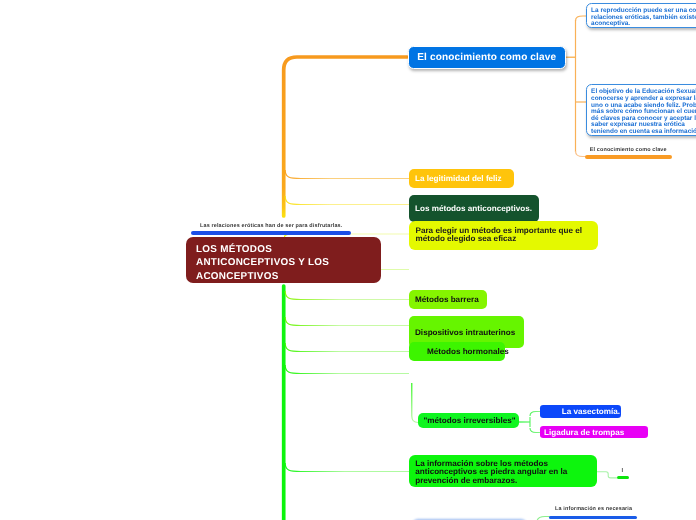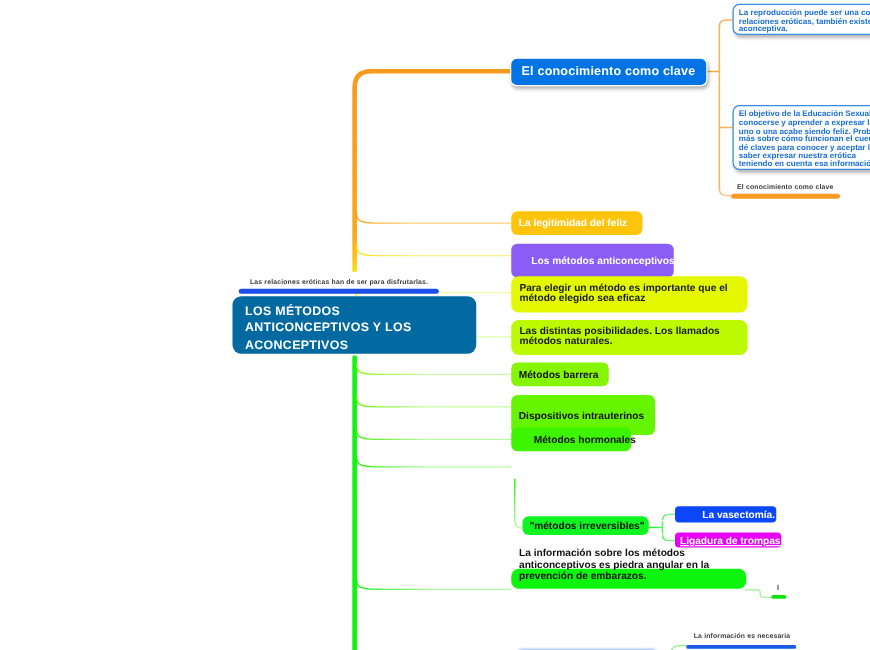--- a/index.html
+++ b/index.html
@@ -6,62 +6,62 @@
   html,body{margin:0;padding:0;background:#fff;}
   body{width:696px;height:520px;position:relative;overflow:hidden;
        font-family:"Liberation Sans",sans-serif;-webkit-font-smoothing:antialiased;text-rendering:geometricPrecision;}
   #stage{position:absolute;left:0;top:0;width:696px;height:520px;overflow:hidden;transform:translateZ(0);filter:blur(0.32px);}
   svg#links{position:absolute;left:0;top:0;width:696px;height:520px;}
   .node{position:absolute;box-sizing:border-box;}
 
   
   #central{
     left:186px;top:237px;width:195px;height:46px;
-    background:#0369a1;border-radius:7px;
+    background:#7f1d1d;border-radius:7px;
     color:#fff;font-weight:bold;font-size:9.9px;line-height:13.3px;
     letter-spacing:.3px;
     padding:6px 10px 0 10px;
   }
   #central-bar{left:190.5px;top:231.2px;width:160.3px;height:3.4px;background:#1B4FE8;border-radius:2px;}
   #central-caption{left:200px;top:223px;font-size:5.45px;color:#3a3a3a;white-space:nowrap;font-weight:600;letter-spacing:.15px;}
 
   #n-clave{left:408px;top:45.5px;width:157.5px;height:23px;background:#0074E4;border:1.5px solid #fff;
            border-radius:5.5px;color:#fff;font-size:10.05px;display:flex;align-items:center;justify-content:center;
            font-weight:bold;box-shadow:1px 2px 3px rgba(0,0,0,.3);letter-spacing:.15px;}
 
   
   .pillnode{position:absolute;box-sizing:border-box;border-radius:6px;
     font-weight:bold;display:flex;align-items:center;}
   .pillnode > span{display:block;width:100%;}
   .nowrap > span{white-space:nowrap;}
 
   #n-legit{left:409px;top:169px;width:105px;height:19px;background:#FFC40B;color:#fff;
     font-size:8.15px;padding-left:6px;border-radius:5px;}
-  #n-metanti{left:409px;top:195px;width:130px;height:27px;background:#8b5cf6;color:#fff;
-    font-size:8.15px;padding-left:16px;border-radius:5px;}
+  #n-metanti{left:409px;top:195px;width:130px;height:27px;background:#14532d;color:#fff;
+    font-size:8.15px;padding-left:6px;border-radius:5px;}
   #n-elegir{left:409px;top:221px;width:188.7px;height:28.5px;background:#E4F900;color:#1b1b1b;
     font-size:8.15px;line-height:8.7px;padding:5.2px 6.5px;border-radius:6px;align-items:center;}
   #n-distintas{left:409px;top:255.5px;width:188.7px;height:28.5px;background:#BCFA00;color:#1b1b1b;
     font-size:8.15px;line-height:8.7px;padding:5.2px 6.5px;border-radius:6px;align-items:flex-start;}
   #n-barrera{left:409px;top:290px;width:78px;height:19px;background:#85F500;color:#111;
     font-size:8.15px;padding-left:6px;border-radius:5px;}
   #n-diu{left:409px;top:316px;width:115px;height:32px;background:#66F500;color:#111;
     font-size:8.15px;padding-left:6px;border-radius:5px;}
   #n-hormonal{left:409px;top:342px;width:96px;height:19px;background:#3DF500;color:#111;
     font-size:8.15px;padding-left:18px;border-radius:5px;}
   #n-quirurg{left:409px;top:364px;width:94px;height:19px;background:#18F500;color:#111;
     font-size:8.15px;padding-left:6px;border-radius:5px;}
   #n-irrev{left:417.5px;top:412.8px;width:101.5px;height:15.5px;background:#10F521;color:#111;
     font-size:8.15px;padding-left:6px;border-radius:5px;}
   #n-vasec{left:539.8px;top:405.3px;width:81px;height:12.6px;background:#0C48FA;color:#fff;
     font-size:8.15px;padding-left:22px;border-radius:3.2px;}
-  #n-ligadura{left:539.8px;top:425.9px;width:85px;height:12.6px;background:#E800F5;color:#fff;
-    font-size:8.15px;padding-left:4.2px;border-radius:3.2px;text-decoration:underline;}
-  #n-info{left:408.7px;top:454.6px;width:188.6px;height:16px;background:#0DF50D;color:#111;
-    font-size:8.15px;line-height:8.7px;padding:5.2px 6.5px;border-radius:6px;align-items:flex-end;}
+  #n-ligadura{left:539.8px;top:425.9px;width:108px;height:12.6px;background:#E800F5;color:#fff;
+    font-size:8.15px;padding-left:4.2px;border-radius:3.2px;}
+  #n-info{left:408.7px;top:454.6px;width:188.6px;height:32px;background:#0DF50D;color:#111;
+    font-size:8.15px;line-height:8.7px;padding:5.2px 6.5px;border-radius:6px;align-items:flex-start;}
 
   .wbox{position:absolute;box-sizing:border-box;background:#fff;border:1.7px solid #3A8CDF;
      border-radius:5.5px;color:#1A6FD4;font-weight:bold;font-size:6.6px;line-height:6.6px;
      box-shadow:1.5px 2px 3px rgba(0,0,0,.28);padding:4px 5px;overflow:hidden;}
   #w-repro{left:585.6px;top:3.2px;width:181px;height:25.3px;font-size:6.45px;line-height:6.52px;padding:4px 4.5px 3px 4.5px;}
   #w-obj{left:585.6px;top:84.2px;width:180px;height:52px;padding:4.3px 4.5px 3px 4.5px;font-size:6.45px;line-height:6.55px;white-space:pre-wrap;}
   .onote{position:absolute;font-size:5.7px;font-weight:600;color:#3a3a3a;white-space:nowrap;letter-spacing:.15px;}
   .obar{position:absolute;height:4px;border-radius:3px;}
   #bottom-box{position:absolute;left:411.5px;top:518.9px;width:115px;height:20px;background:#2A6CE0;border-radius:6px;opacity:.45;filter:blur(.9px);}
   #note-clave{left:589.7px;top:147.4px;font-size:5.45px;}
@@ -186,23 +186,20 @@
   <div class="obar" id="bar-info"></div>
   <div class="pillnode nowrap" id="n-legit">
       <span>La legitimidad del feliz</span>
     </div>
   <div class="pillnode nowrap" id="n-metanti">
       <span>Los métodos anticonceptivos.</span>
     </div>
   <div class="pillnode" id="n-elegir">
       <span>Para elegir un método es importante que el método elegido sea eficaz</span>
     </div>
-  <div class="pillnode" id="n-distintas">
-      <span>Las distintas posibilidades. Los llamados métodos naturales.</span>
-    </div>
   <div class="pillnode nowrap" id="n-barrera">
       <span>Métodos barrera</span>
     </div>
   <div class="pillnode nowrap" id="n-diu">
       <span>Dispositivos intrauterinos</span>
     </div>
   <div class="pillnode nowrap" id="n-hormonal">
       <span>Métodos hormonales</span>
     </div>
   <div class="pillnode nowrap" id="n-irrev">

